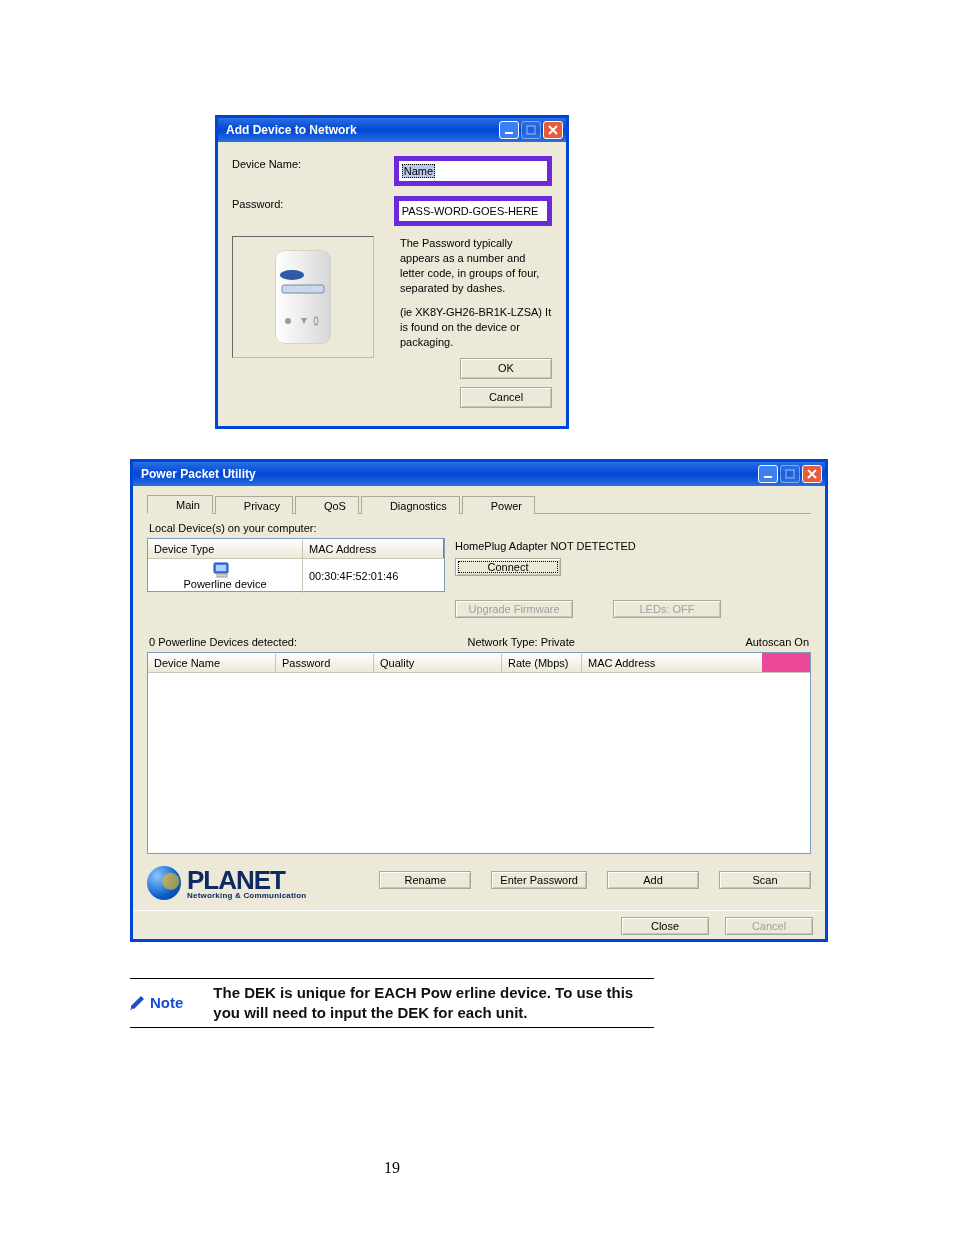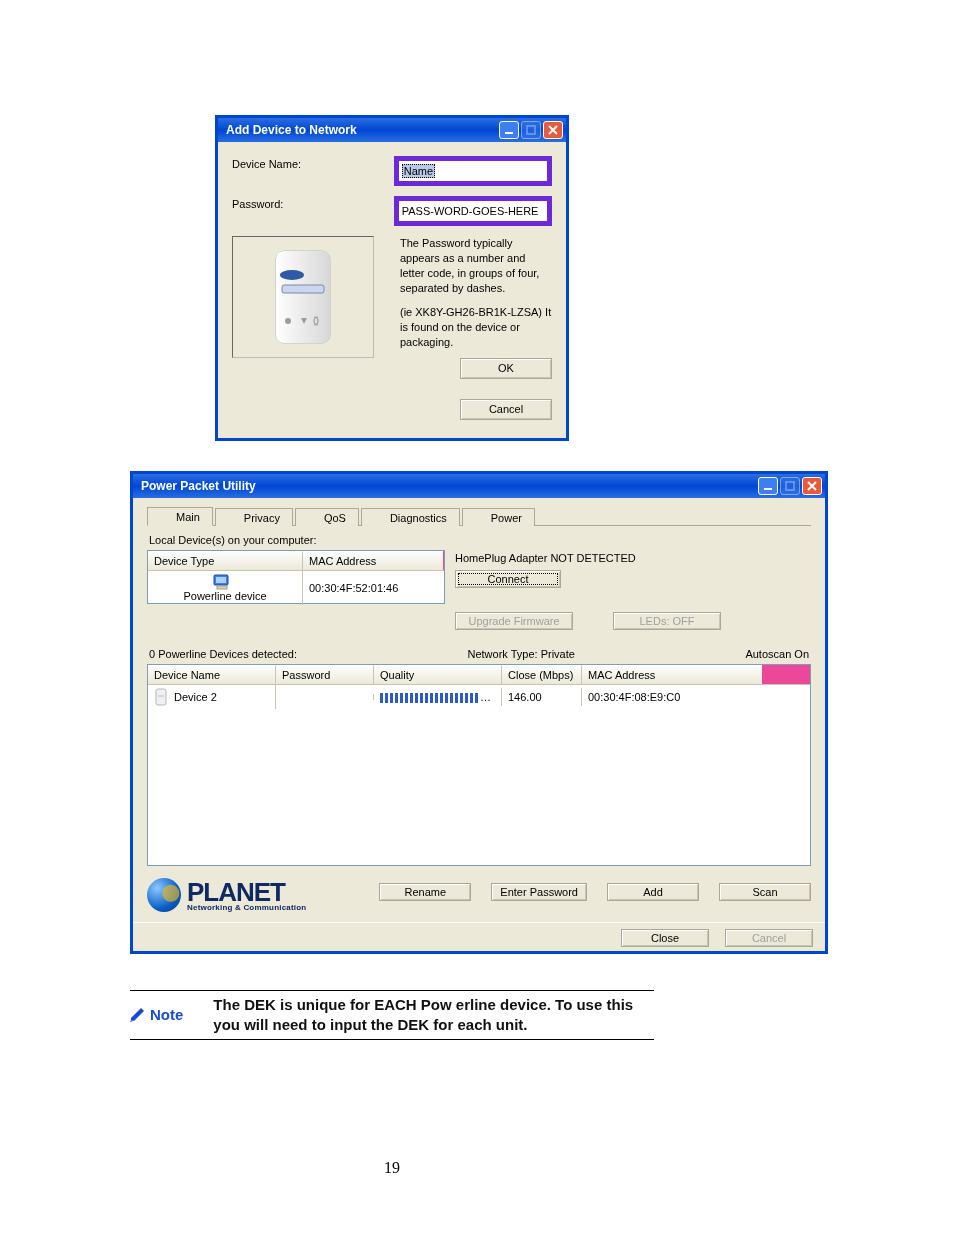--- a/index.html
+++ b/index.html
@@ -90,21 +90,21 @@
     padding: 2px 8px;
     background: #ece9d8;
     border: 1px solid #aca899;
     box-shadow: inset 1px 1px 0 #fff, inset -1px -1px 0 #c9c5b5;
     font-family: Tahoma, Arial, sans-serif;
     font-size: 11px;
     text-align: center;
   }
   .xp-btn.disabled { color: #a0a0a0; }
   .xp-btn.focus { outline: 1px dotted #000; outline-offset: -4px; }
-  .btn-stack { display: flex; flex-direction: column; gap: 20px; align-items: flex-end; margin-top: 8px; }
+  .btn-stack { display: flex; flex-direction: column; gap: 8px; align-items: flex-end; margin-top: 8px; }
 
   
   .win-pp {
     width: 692px;
     margin: 0 auto;
   }
   .pp-body {
     padding: 8px 14px 10px 14px;
   }
   .tabs {
@@ -363,35 +363,22 @@
         <span>0 Powerline Devices detected:</span>
         <span>Network Type: Private</span>
         <span>Autoscan On</span>
       </div>
 
       <div class="listview devgrid" style="height:200px;">
         <div class="lv-head">
           <div class="col">Device Name</div>
           <div class="col">Password</div>
           <div class="col">Quality</div>
-          <div class="col">Close (Mbps)</div>
+          <div class="col">Rate (Mbps)</div>
           <div class="col">MAC Address</div>
-        </div>
-        <div class="lv-row">
-          <div class="col" style="display:flex;align-items:center;">
-            <svg width="14" height="18" viewBox="0 0 14 18" style="margin-right:6px;">
-              <rect x="2" y="1" width="10" height="16" rx="2" fill="#f0f0f0" stroke="#b7b7b7"></rect>
-              <rect x="4" y="7" width="6" height="2" fill="#c9d7ef"></rect>
-            </svg>
-            <span>Device 2</span>
-          </div>
-          <div class="col"></div>
-          <div class="col"><span class="quality-bar"></span>…</div>
-          <div class="col">146.00</div>
-          <div class="col">00:30:4F:08:E9:C0</div>
         </div>
       </div>
 
       <div class="bottom-row">
         <div class="planet-logo">
           <div class="globe"></div>
           <div class="txt">
             <div class="big">PLANET</div>
             <div class="tag">Networking &amp; Communication</div>
           </div>

